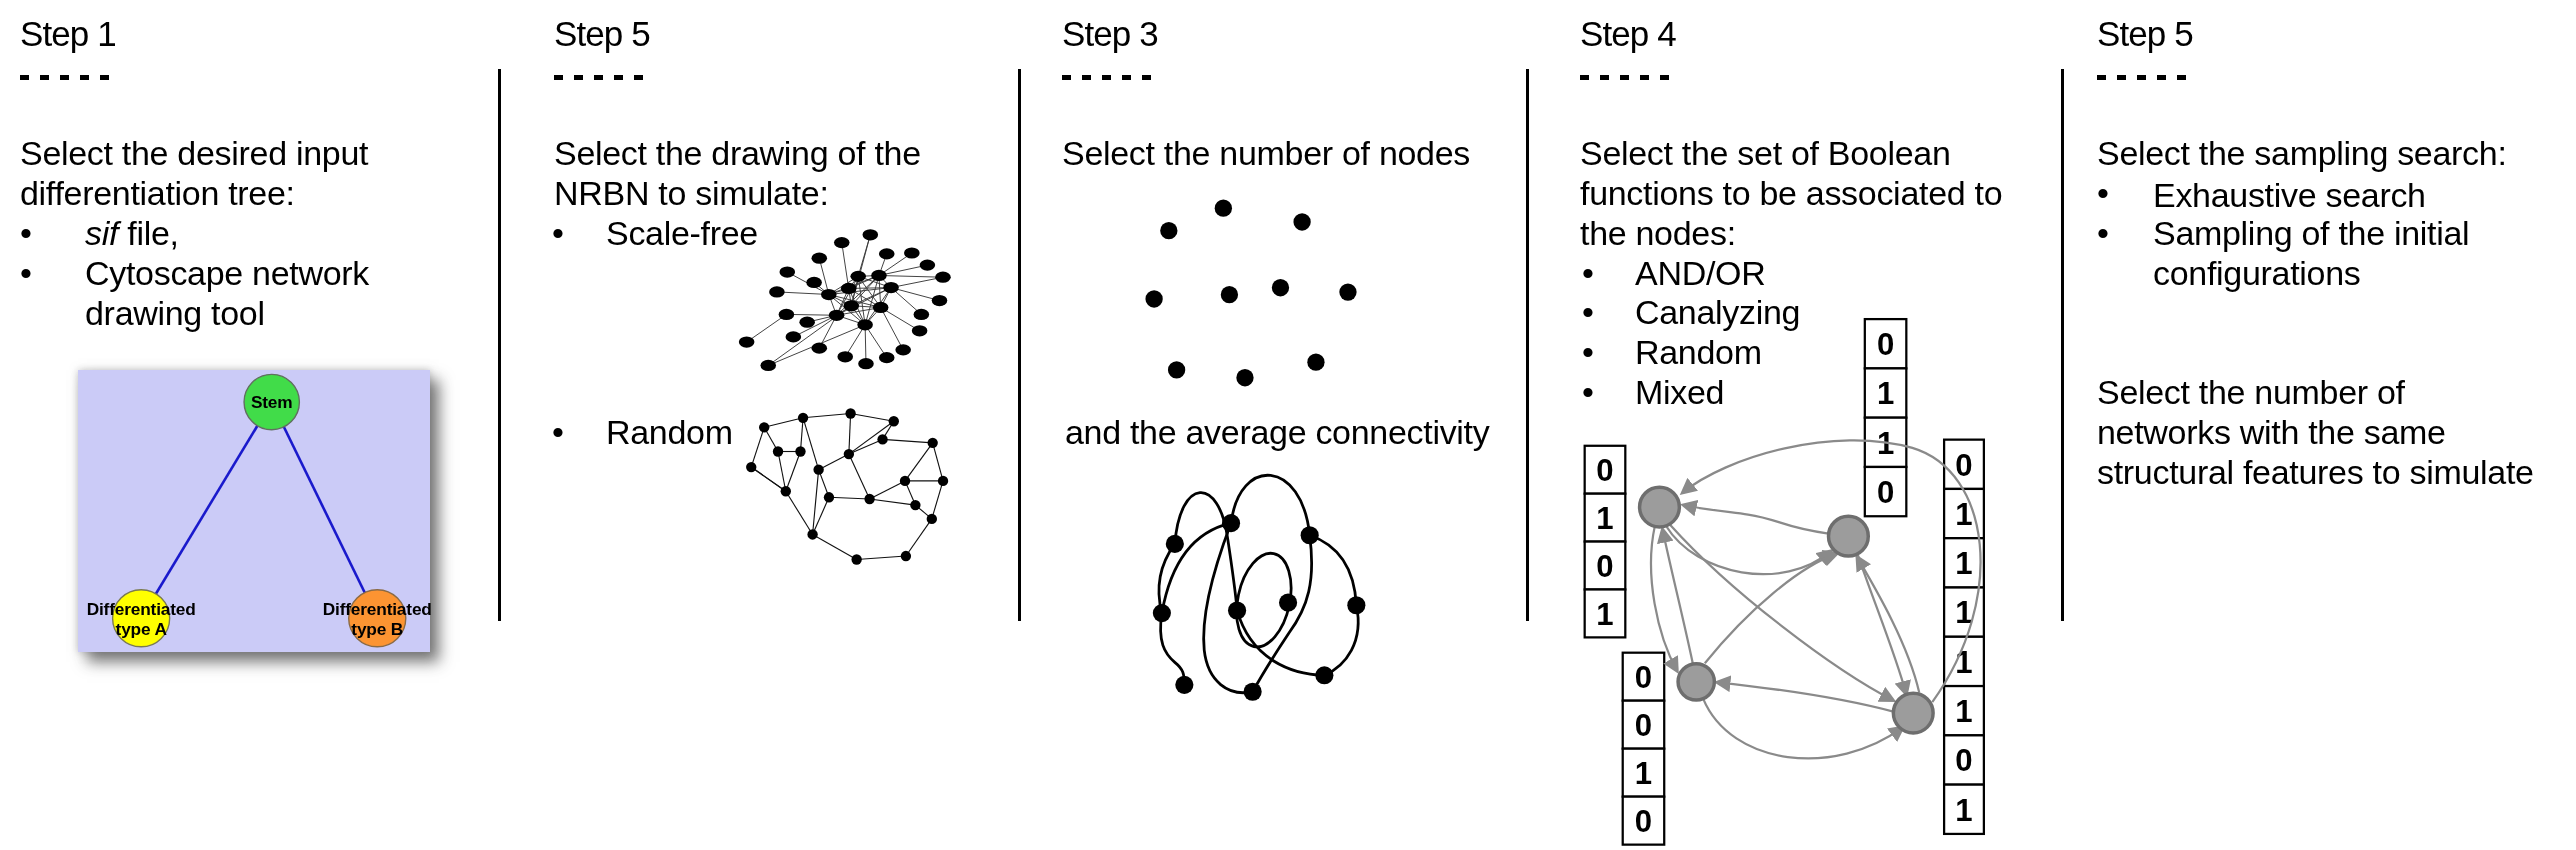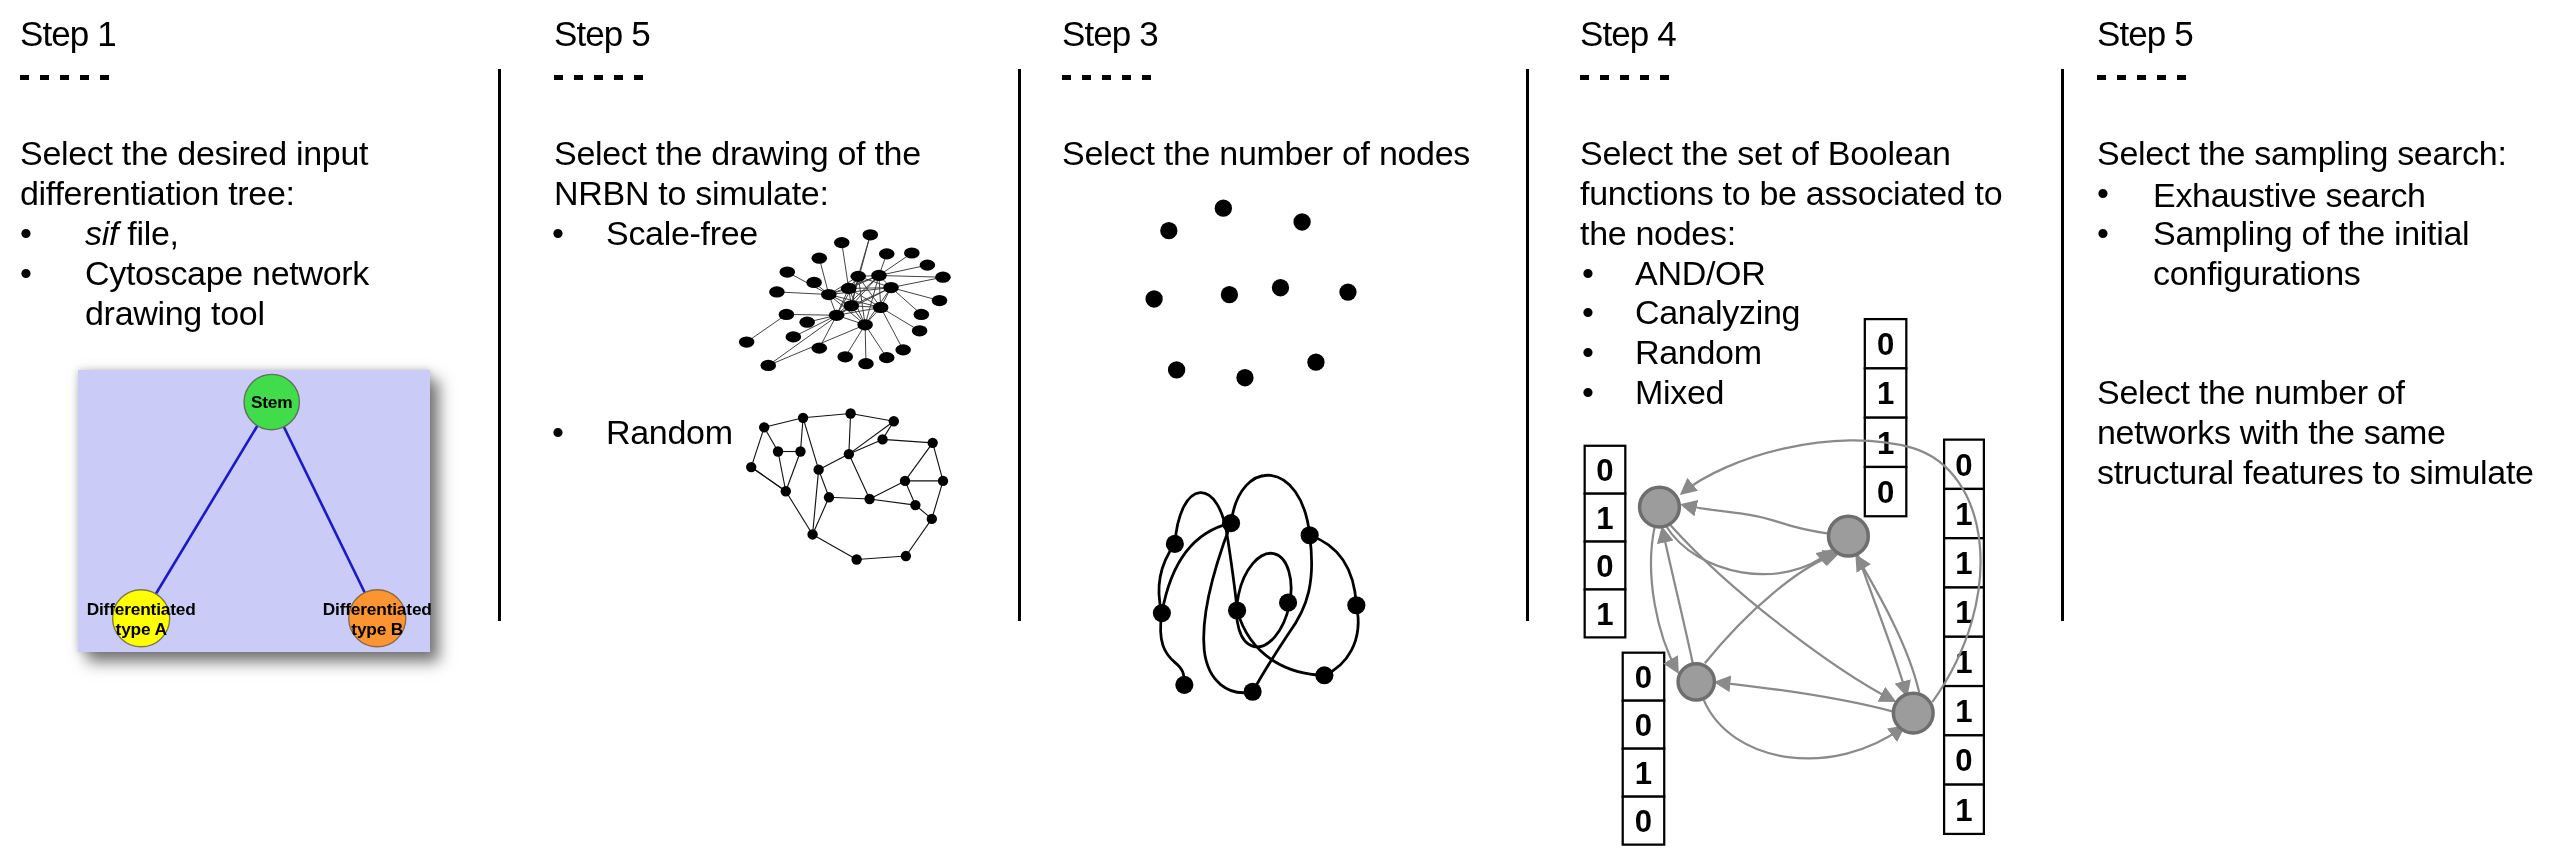--- a/index.html
+++ b/index.html
@@ -229,20 +229,21 @@
   <circle cx="1505" cy="256" r="10"></circle>
         <circle cx="1334" cy="345" r="10"></circle>
   <circle cx="1421" cy="340" r="10"></circle>
         <circle cx="1480" cy="332" r="10"></circle>
   <circle cx="1558" cy="337" r="10"></circle>
         <circle cx="1360" cy="427" r="10"></circle>
   <circle cx="1439" cy="436" r="10"></circle>
         <circle cx="1521" cy="418" r="10"></circle>
   </g>
 </svg>
+<div class="t" style="left:1065px;top:412px">and the <b>average connectivity</b></div>
 <svg id="curly" style="left:1142px;top:467px" width="242" height="242" viewBox="1320 540 280 280">
 <g stroke="#000" stroke-width="3.2" fill="none" stroke-linecap="round">
 <path d="M1358,629 C1364,552 1409,550 1419,622 C1424,655 1428,682 1430,706"></path>
 <path d="M1423,605 C1433,527 1505,531 1514,619"></path>
 <path d="M1343,709 C1356,636 1392,612 1423,605"></path>
 <path d="M1423,605 C1402,660 1388,712 1392,752 C1396,788 1420,806 1448,800"></path>
 <path d="M1514,619 C1521,672 1512,702 1490,732 C1470,762 1458,782 1448,800"></path>
 <path d="M1514,619 C1552,632 1566,662 1568,700"></path>
 <path d="M1568,700 C1577,742 1556,770 1531,781"></path>
 <path d="M1343,709 C1338,742 1346,756 1358,766 C1368,774 1369,780 1369,792"></path>

